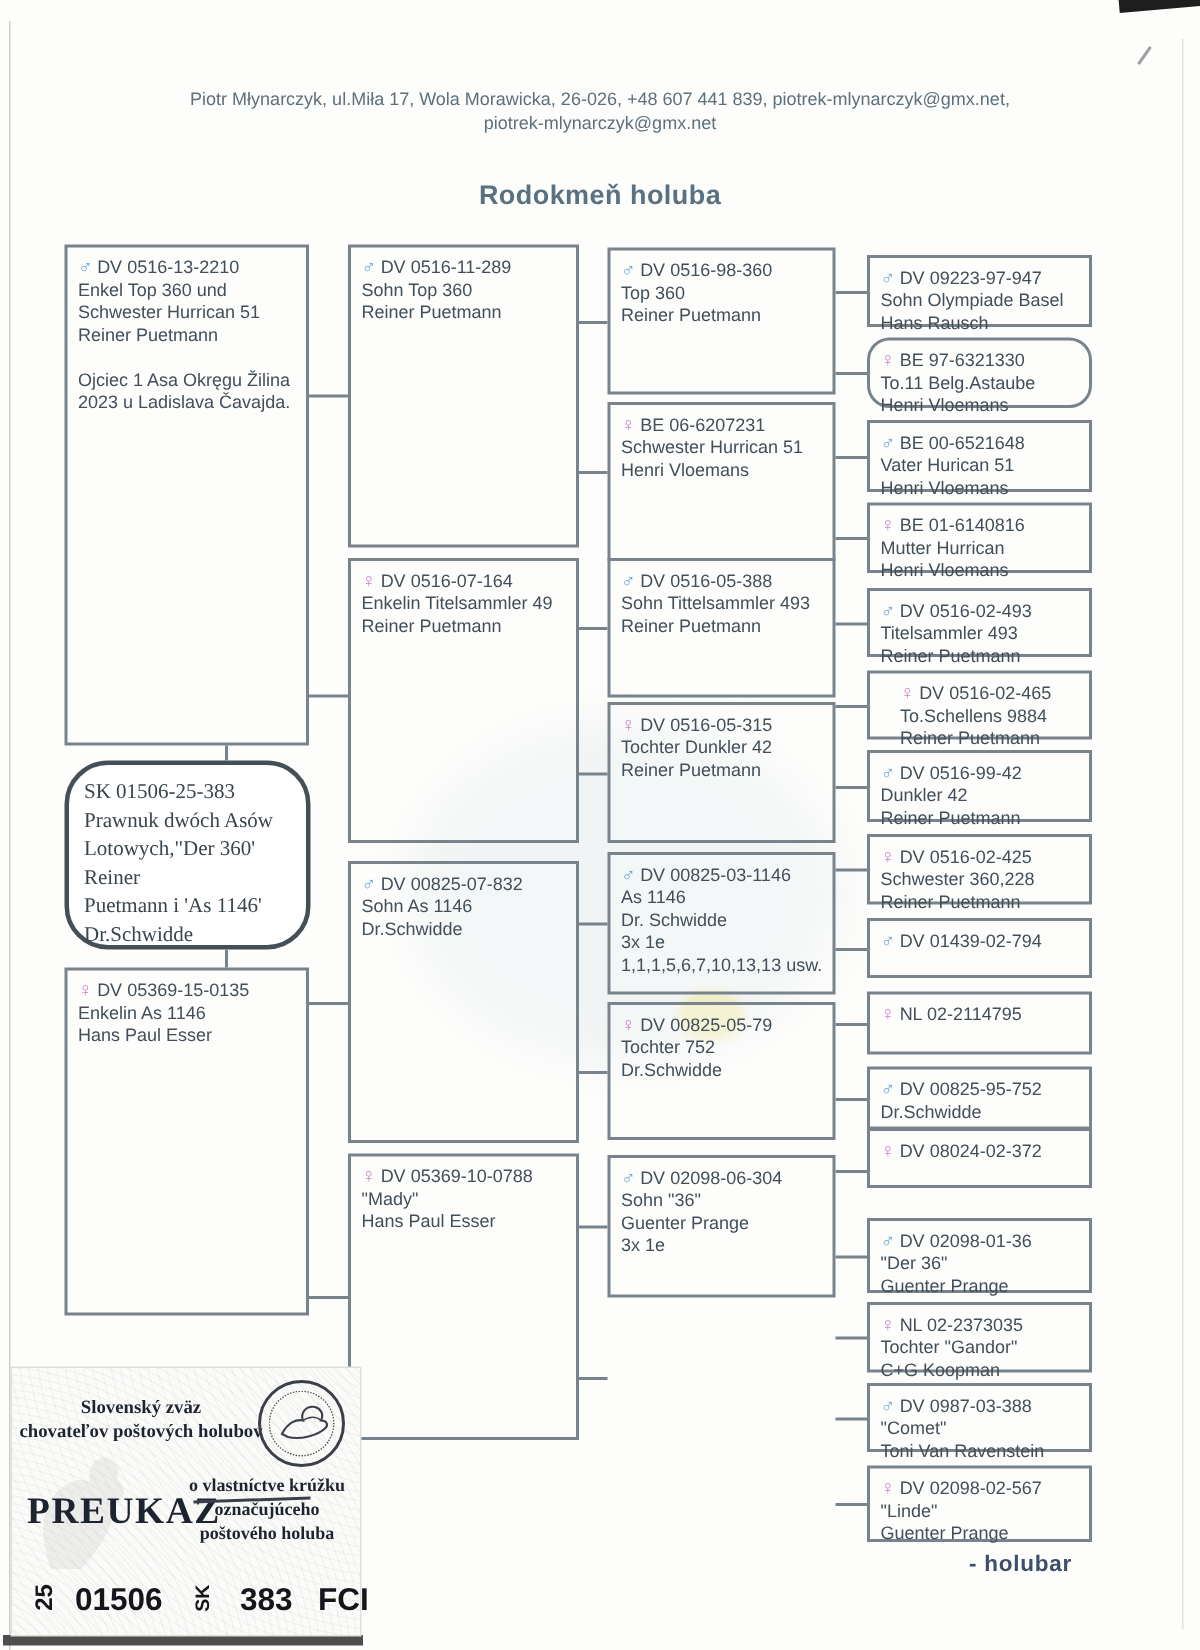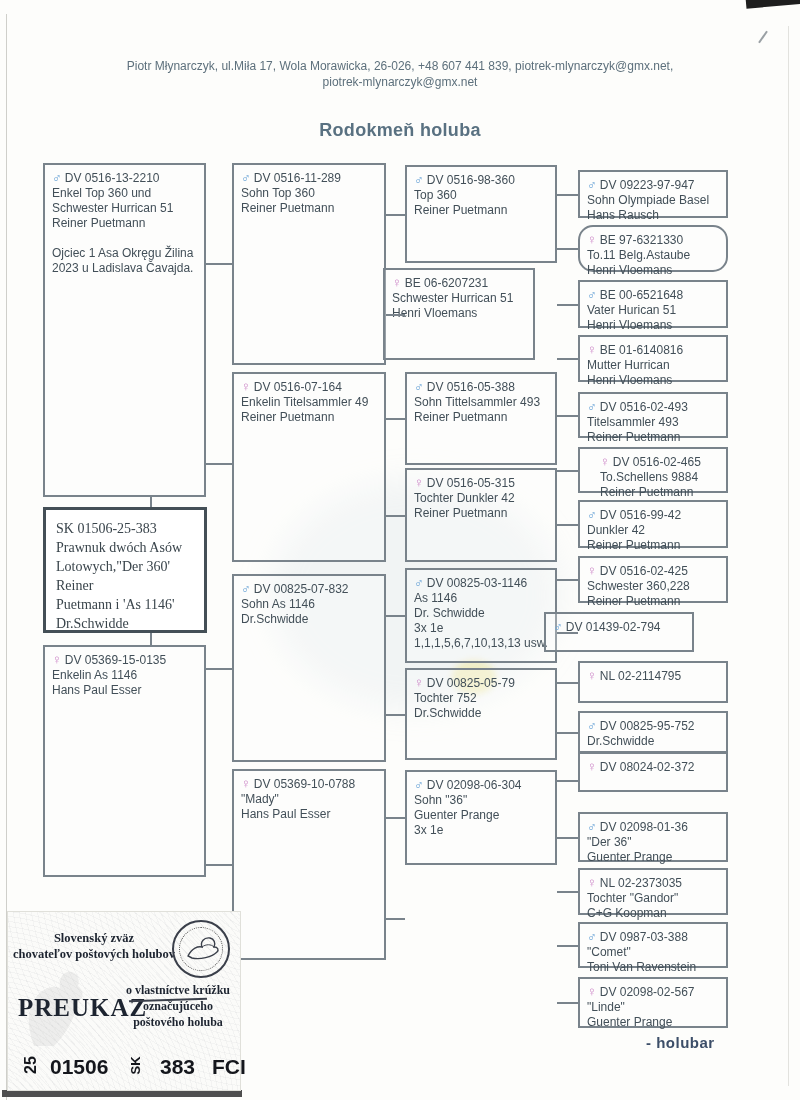--- a/index.html
+++ b/index.html
@@ -123,21 +123,21 @@
       <div class="pbox" style="left: 232px; top: 769px; width: 154px; height: 191px;">
         <div class="ring-line"><span class="sex female">♀</span><span>DV 05369-10-0788</span></div>
         <div class="bline">"Mady"</div>
         <div class="bline">Hans Paul Esser</div>
       </div>
       <div class="pbox" style="left: 405px; top: 165px; width: 152px; height: 98px;">
         <div class="ring-line"><span class="sex male">♂</span><span>DV 0516-98-360</span></div>
         <div class="bline">Top 360</div>
         <div class="bline">Reiner Puetmann</div>
       </div>
-      <div class="pbox" style="left: 383px; top: 268px; width: 152px; height: 92px;">
+      <div class="pbox" style="left: 405px; top: 268px; width: 152px; height: 106px;">
         <div class="ring-line"><span class="sex female">♀</span><span>BE 06-6207231</span></div>
         <div class="bline">Schwester Hurrican 51</div>
         <div class="bline">Henri Vloemans</div>
       </div>
       <div class="pbox" style="left: 405px; top: 372px; width: 152px; height: 93px;">
         <div class="ring-line"><span class="sex male">♂</span><span>DV 0516-05-388</span></div>
         <div class="bline">Sohn Tittelsammler 493</div>
         <div class="bline">Reiner Puetmann</div>
       </div>
       <div class="pbox" style="left: 405px; top: 468px; width: 152px; height: 94px;">
@@ -196,21 +196,21 @@
       <div class="pbox" style="left: 578px; top: 500px; width: 150px; height: 48px;">
         <div class="ring-line"><span class="sex male">♂</span><span>DV 0516-99-42</span></div>
         <div class="bline">Dunkler 42</div>
         <div class="bline">Reiner Puetmann</div>
       </div>
       <div class="pbox" style="left: 578px; top: 556px; width: 150px; height: 47px;">
         <div class="ring-line"><span class="sex female">♀</span><span>DV 0516-02-425</span></div>
         <div class="bline">Schwester 360,228</div>
         <div class="bline">Reiner Puetmann</div>
       </div>
-      <div class="pbox" style="left: 544px; top: 612px; width: 150px; height: 40px;">
+      <div class="pbox" style="left: 578px; top: 612px; width: 150px; height: 40px;">
         <div class="ring-line"><span class="sex male">♂</span><span>DV 01439-02-794</span></div>
       </div>
       <div class="pbox" style="left: 578px; top: 661px; width: 150px; height: 42px;">
         <div class="ring-line"><span class="sex female">♀</span><span>NL 02-2114795</span></div>
       </div>
       <div class="pbox" style="left: 578px; top: 711px; width: 150px; height: 42px;">
         <div class="ring-line"><span class="sex male">♂</span><span>DV 00825-95-752</span></div>
         <div class="bline">Dr.Schwidde</div>
       </div>
       <div class="pbox" style="left: 578px; top: 752px; width: 150px; height: 40px;">
@@ -229,21 +229,21 @@
       <div class="pbox" style="left: 578px; top: 922px; width: 150px; height: 46px;">
         <div class="ring-line"><span class="sex male">♂</span><span>DV 0987-03-388</span></div>
         <div class="bline">"Comet"</div>
         <div class="bline">Toni Van Ravenstein</div>
       </div>
       <div class="pbox" style="left: 578px; top: 977px; width: 150px; height: 51px;">
         <div class="ring-line"><span class="sex female">♀</span><span>DV 02098-02-567</span></div>
         <div class="bline">"Linde"</div>
         <div class="bline">Guenter Prange</div>
       </div>
-      <div class="pbox subject" style="left: 43px; top: 507px; width: 164px; height: 126px;">
+      <div class="pbox subject" style="left: 43px; top: 507px; width: 164px; height: 126px; border-radius: 29px;">
         <div class="bline">SK 01506-25-383</div>
         <div class="bline">Prawnuk dwóch Asów</div>
         <div class="bline">Lotowych,"Der 360'</div>
         <div class="bline">Reiner</div>
         <div class="bline">Puetmann i 'As 1146'</div>
         <div class="bline">Dr.Schwidde</div>
       </div>
       <div class="stub" style="left: 206px; top: 263px; width: 26px;"></div>
       <div class="stub" style="left: 206px; top: 463px; width: 26px;"></div>
       <div class="stub" style="left: 206px; top: 668px; width: 26px;"></div>

